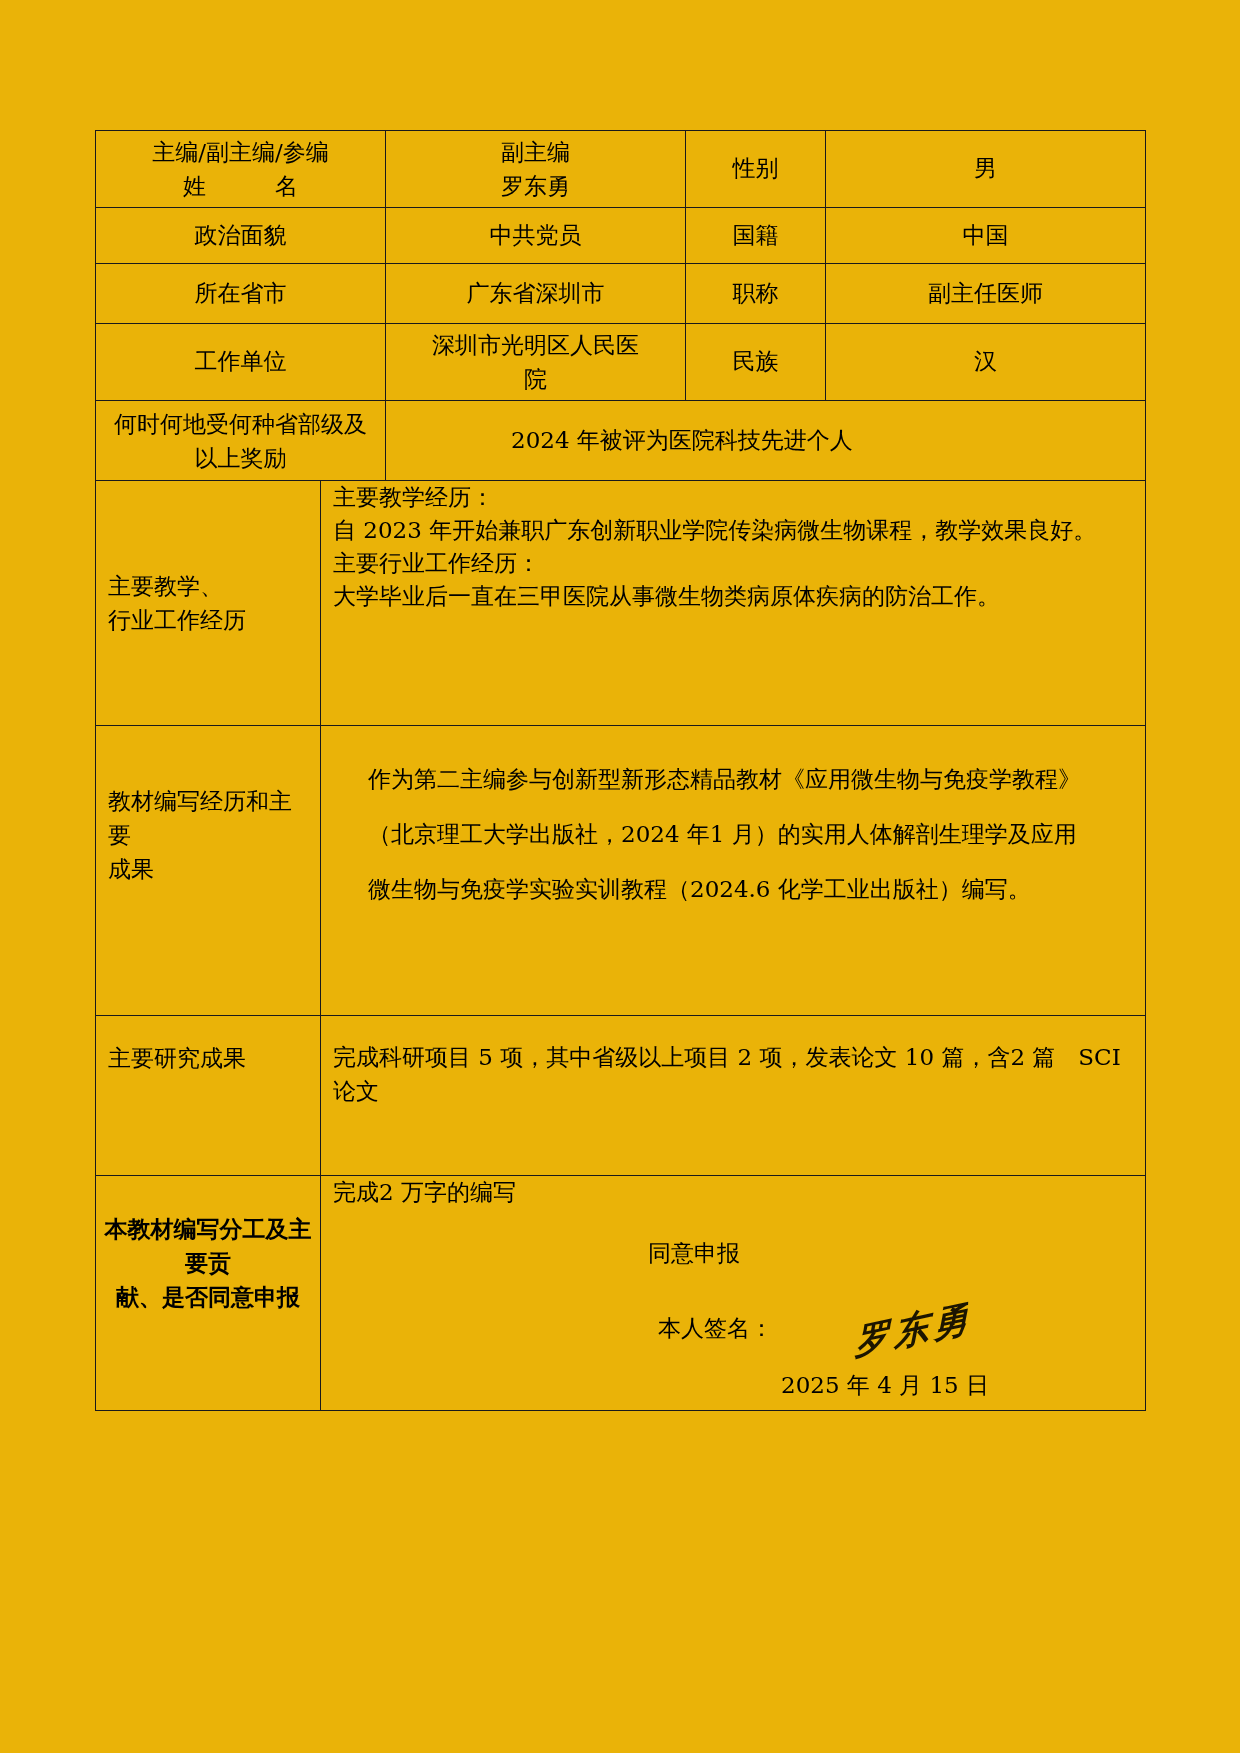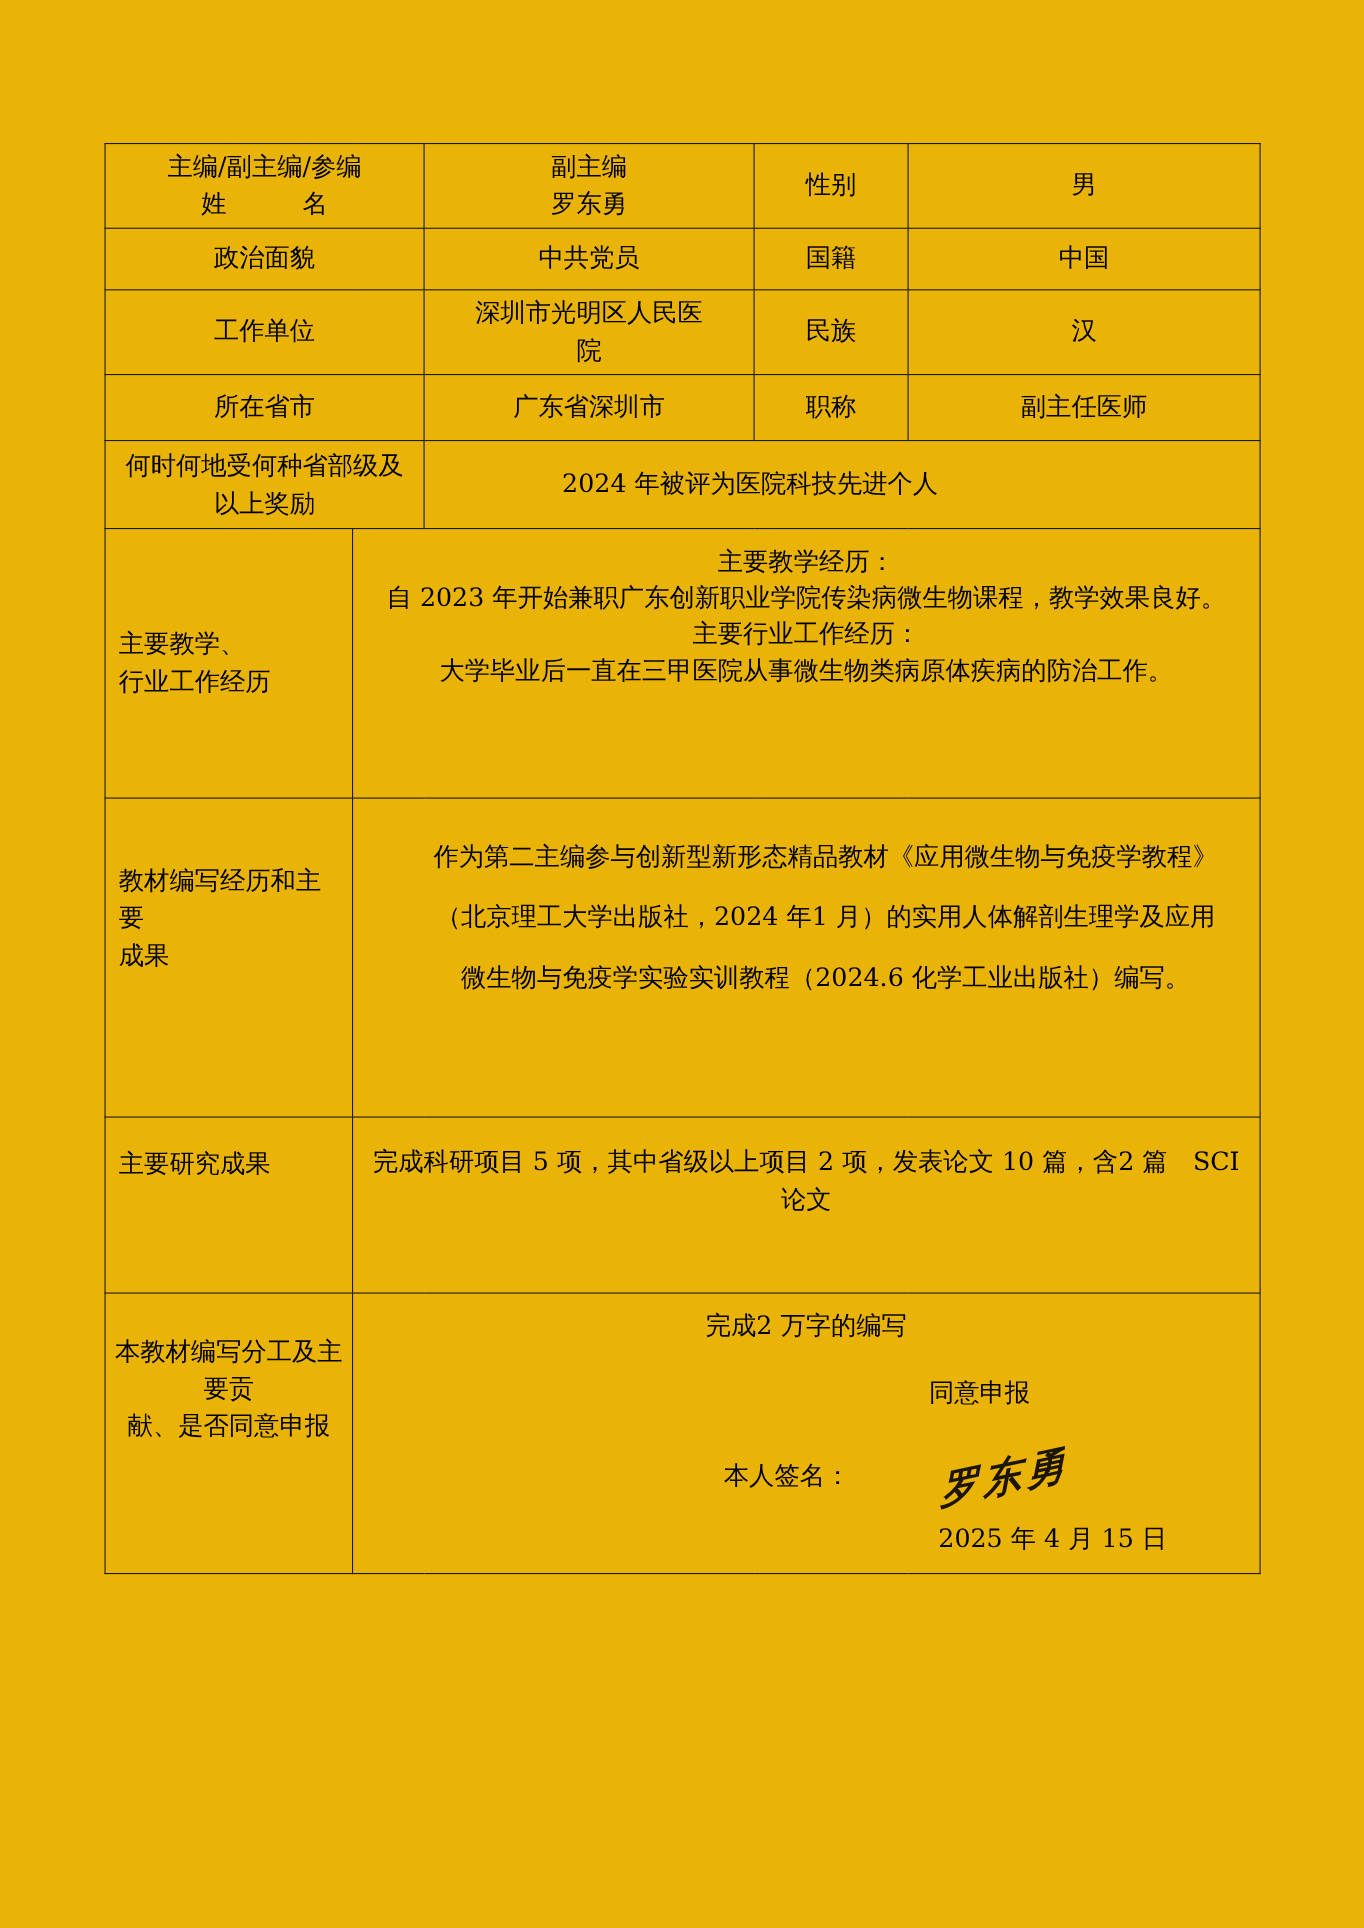--- a/index.html
+++ b/index.html
@@ -28,37 +28,37 @@
     padding: 4px 8px;
     line-height: 1.45;
     overflow: hidden;
   }
   .twoline div { line-height: 34px; }
   td.lbl-left {
     text-align: left;
     padding-left: 12px;
   }
   td.content {
-    text-align: center;
+    text-align: left;
     vertical-align: top;
-    padding: 14px 12px;
+    padding: 0 12px;
   }
   .r6-value {
     text-align: left;
     padding-left: 125px;
   }
   .r7-lines div { line-height: 33px; }
   td.r8-content { padding-top: 26px; }
   .r8-lines div { line-height: 55px; margin-left: 35px; }
   td.r9-label { vertical-align: top; padding-top: 26px; }
   td.r9-content { padding-top: 24px; }
   .r9-lines div { line-height: 34px; }
   td.r8-label { vertical-align: top; padding-top: 58px; }
   td.r10-label { vertical-align: top; padding-top: 36px; text-align: center; }
-  td.r10-label div { line-height: 34px; }
+  td.r10-label div { line-height: 34px; font-weight: bold; }
   .agree-line { margin: 28px 0 0 315px; }
   .sign-line { margin: 32px 0 0 325px; display: flex; align-items: center; }
   .signature {
     display: inline-block;
     margin-left: 80px;
     font-size: 36px;
     font-style: italic;
     font-weight: 600;
     transform: rotate(-12deg) skewX(-10deg);
     letter-spacing: 4px;
@@ -93,35 +93,35 @@
       <td>男</td>
     </tr>
 
     <tr style="height:56px">
       <td colspan="2">政治面貌</td>
       <td>中共党员</td>
       <td>国籍</td>
       <td>中国</td>
     </tr>
 
+    <tr style="height:60px">
+      <td colspan="2">所在省市</td>
+      <td>广东省深圳市</td>
+      <td>职称</td>
+      <td>副主任医师</td>
+    </tr>
+
     <tr style="height:70px">
       <td colspan="2">工作单位</td>
       <td class="twoline">
         <div>深圳市光明区人民医</div>
         <div>院</div>
       </td>
       <td>民族</td>
       <td>汉</td>
-    </tr>
-
-    <tr style="height:60px">
-      <td colspan="2">所在省市</td>
-      <td>广东省深圳市</td>
-      <td>职称</td>
-      <td>副主任医师</td>
     </tr>
 
 
     <tr style="height:80px">
       <td colspan="2" class="twoline">
         <div>何时何地受何种省部级及</div>
         <div>以上奖励</div>
       </td>
       <td colspan="3" class="r6-value">2024 年被评为医院科技先进个人</td>
     </tr>

